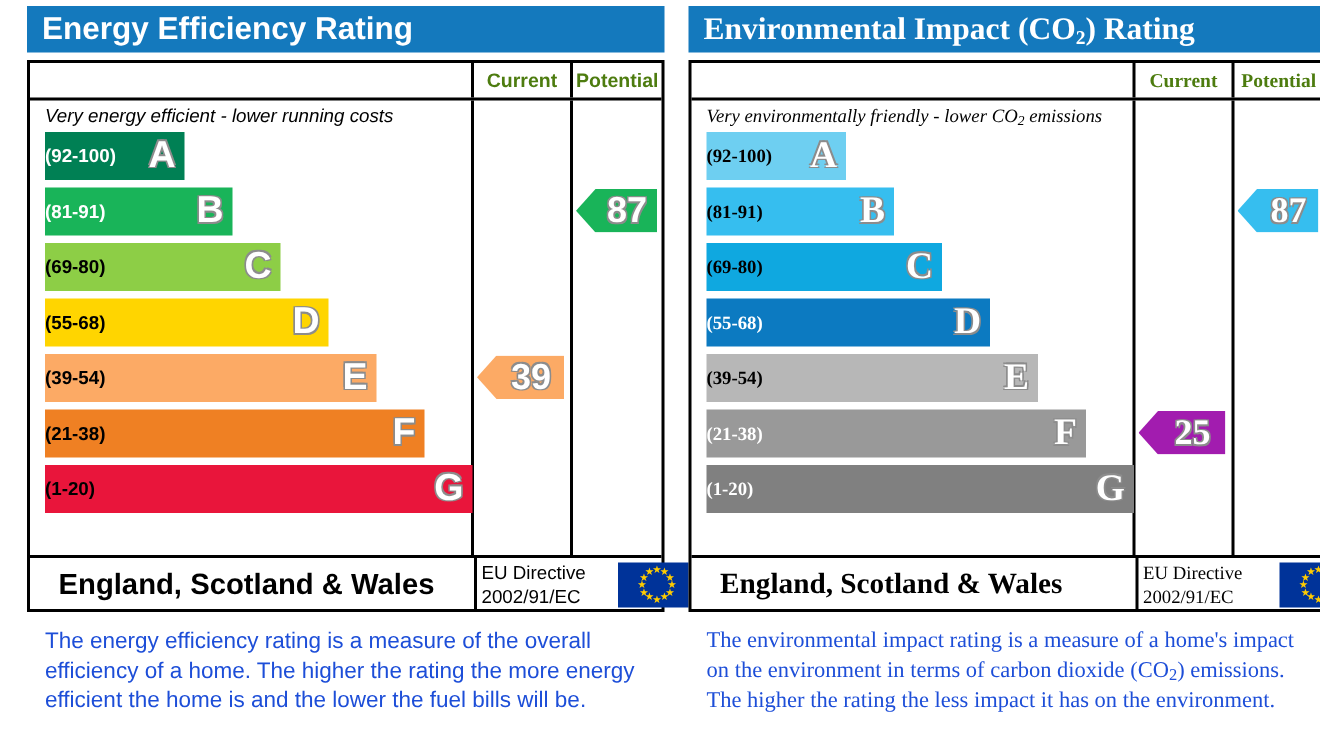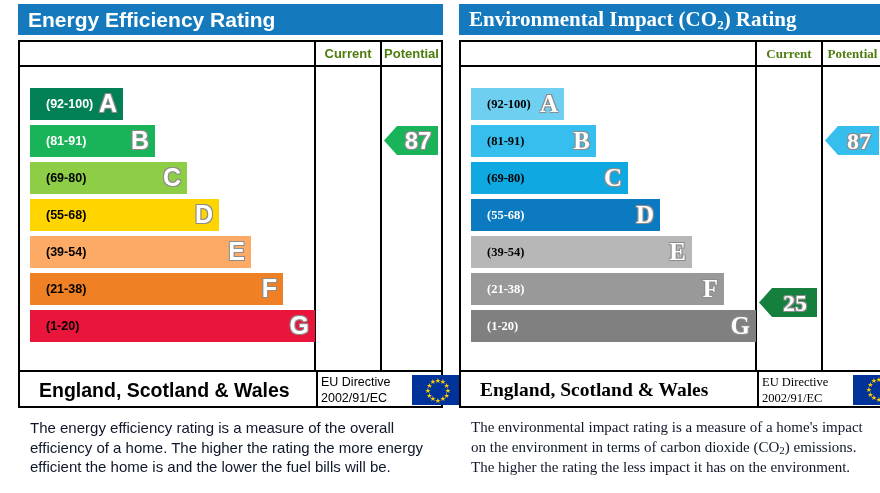--- a/index.html
+++ b/index.html
@@ -145,21 +145,21 @@
     top: 46px;
   }
   .band {
     position: absolute;
     left: 10px;
     height: 32px;
     box-sizing: border-box;
   }
   .band-range {
     position: absolute;
-    left: 16px;
+    left: 0;
     top: 0;
     height: 16px;
     line-height: 32px;
     font-size: 12.5px;
     font-weight: bold;
     color: #000000;
     white-space: nowrap;
   }
   .band-letter {
     position: absolute;
@@ -255,21 +255,21 @@
   }
 
   
   .desc {
     position: absolute;
     left: 18px;
     top: 418px;
     width: 400px;
     font-size: 15px;
     line-height: 19.5px;
-    color: #0f172a;
+    color: #1d4ed8;
   }
   .desc sub {
     font-size: 11px;
     vertical-align: baseline;
     position: relative;
     top: 2px;
   }
 </style>
 </head>
 <body>
@@ -277,20 +277,21 @@
 <div class="page">
   <div class="panel panel-left">
       <div class="title-bar">Energy Efficiency Rating</div>
       <div class="frame">
         <div class="hdr-row">
           <div class="hdr-cur">Current</div>
           <div class="hdr-pot">Potential</div>
         </div>
         <div class="vsep vsep-1"></div>
         <div class="vsep vsep-2"></div>
+        <div class="cap cap-top">Very energy efficient - lower running costs</div>
         <div class="bands">
           <div class="band dark" style="top: 0px; width: 93px; background: rgb(0, 128, 84);">
             <span class="band-range">(92-100)</span>
             <span class="band-letter">A</span>
           </div>
           <div class="band dark" style="top: 37px; width: 125px; background: rgb(25, 180, 89);">
             <span class="band-range">(81-91)</span>
             <span class="band-letter">B</span>
           </div>
           <div class="band light" style="top: 74px; width: 157px; background: rgb(141, 206, 70);">
@@ -307,20 +308,21 @@
           </div>
           <div class="band light" style="top: 185px; width: 253px; background: rgb(239, 128, 35);">
             <span class="band-range">(21-38)</span>
             <span class="band-letter">F</span>
           </div>
           <div class="band light" style="top: 222px; width: 285px; background: rgb(233, 21, 59);">
             <span class="band-range">(1-20)</span>
             <span class="band-letter">G</span>
           </div>
         </div>
+        <div class="arrow arrow-current" style="background: rgb(252, 170, 101); top: 195px;">39</div>
         <div class="arrow arrow-potential" style="background: rgb(25, 180, 89); top: 84px;">87</div>
         <div class="fsep"></div>
         <div class="footer">
           <div class="footer-region">England, Scotland &amp; Wales</div>
           <div class="vdivider-footer"></div>
           <div class="footer-directive">
             <span class="d1">EU Directive</span>
             <span class="d2">2002/91/EC</span>
           </div>
           <div class="eu-flag">
@@ -343,20 +345,21 @@
     </div>
   <div class="panel panel-right">
       <div class="title-bar">Environmental Impact (CO<sub>2</sub>) Rating</div>
       <div class="frame">
         <div class="hdr-row">
           <div class="hdr-cur">Current</div>
           <div class="hdr-pot">Potential</div>
         </div>
         <div class="vsep vsep-1"></div>
         <div class="vsep vsep-2"></div>
+        <div class="cap cap-top">Very environmentally friendly - lower CO<sub>2</sub> emissions</div>
         <div class="bands">
           <div class="band light" style="top: 0px; width: 93px; background: rgb(110, 207, 241);">
             <span class="band-range">(92-100)</span>
             <span class="band-letter">A</span>
           </div>
           <div class="band light" style="top: 37px; width: 125px; background: rgb(54, 190, 239);">
             <span class="band-range">(81-91)</span>
             <span class="band-letter">B</span>
           </div>
           <div class="band light" style="top: 74px; width: 157px; background: rgb(15, 168, 224);">
@@ -373,21 +376,21 @@
           </div>
           <div class="band dark" style="top: 185px; width: 253px; background: rgb(153, 153, 153);">
             <span class="band-range">(21-38)</span>
             <span class="band-letter">F</span>
           </div>
           <div class="band dark" style="top: 222px; width: 285px; background: rgb(128, 128, 128);">
             <span class="band-range">(1-20)</span>
             <span class="band-letter">G</span>
           </div>
         </div>
-        <div class="arrow arrow-current" style="background: #15803d; top: 246px;">25</div>
+        <div class="arrow arrow-current" style="background: #a21caf; top: 232px;">25</div>
         <div class="arrow arrow-potential" style="background: rgb(54, 190, 239); top: 84px;">87</div>
         <div class="fsep"></div>
         <div class="footer">
           <div class="footer-region">England, Scotland &amp; Wales</div>
           <div class="vdivider-footer"></div>
           <div class="footer-directive">
             <span class="d1">EU Directive</span>
             <span class="d2">2002/91/EC</span>
           </div>
           <div class="eu-flag">

